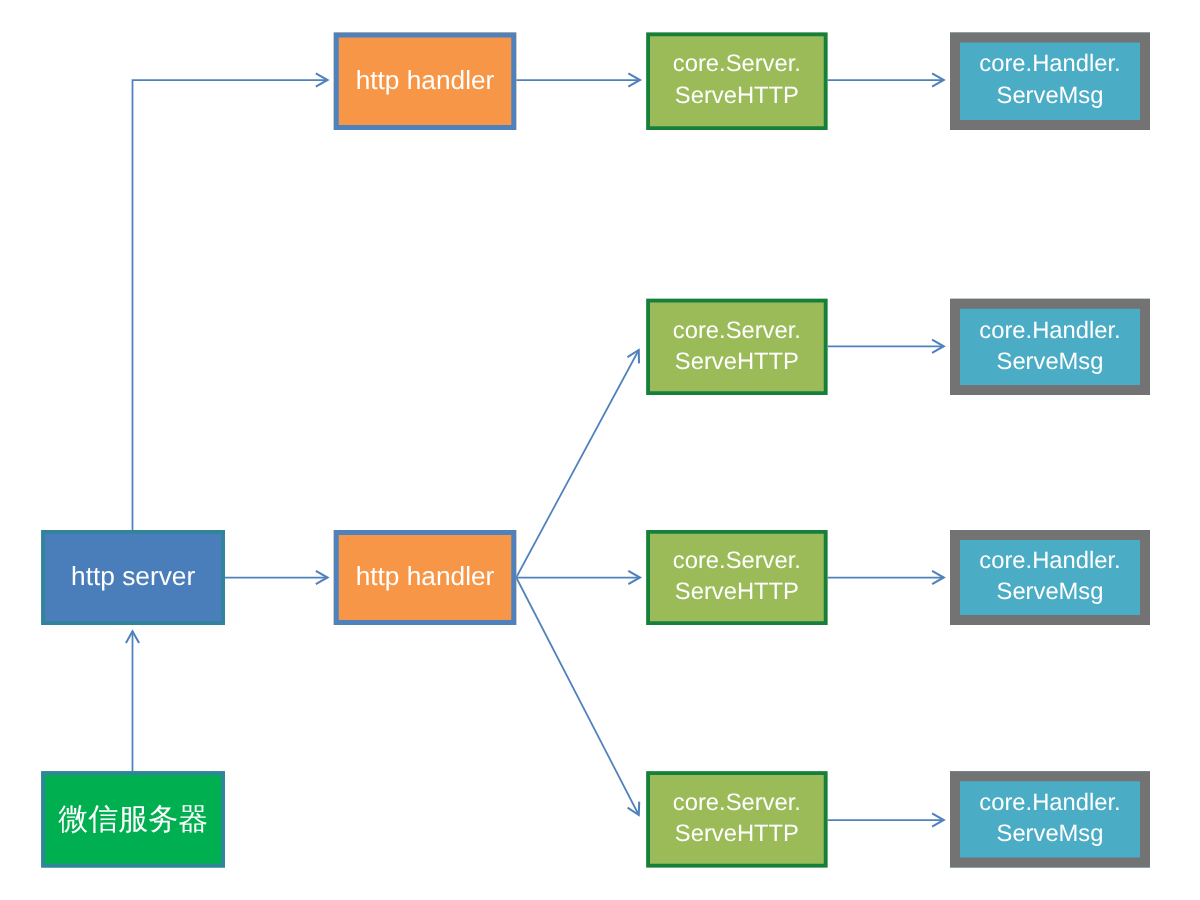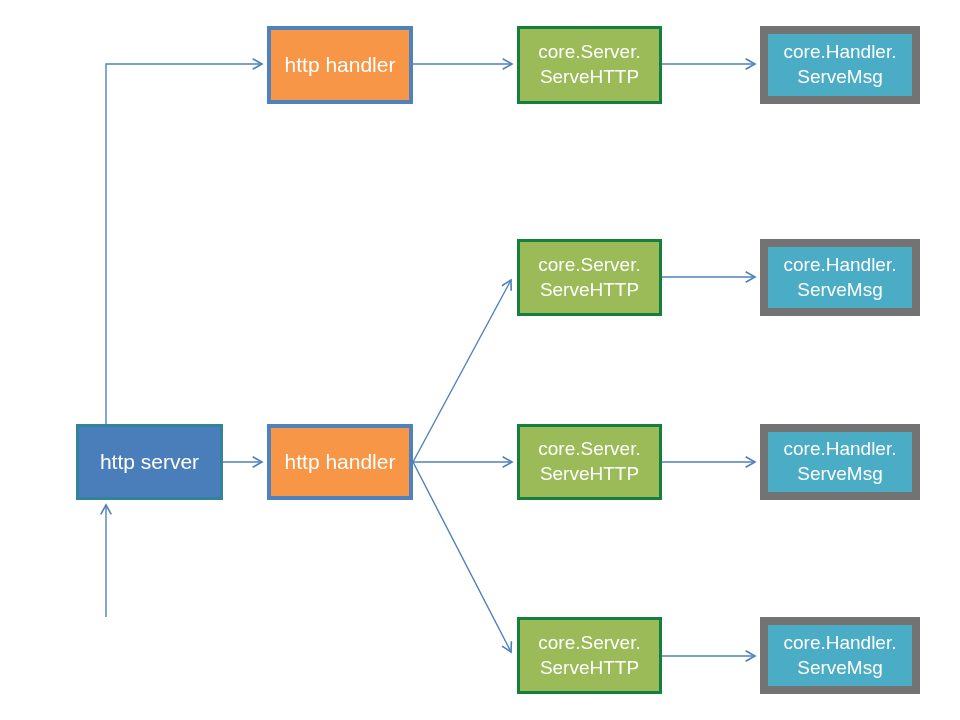--- a/index.html
+++ b/index.html
@@ -65,21 +65,21 @@
   }
 
   
   #handler-top   { left: 267px; top: 26px;  width: 146px; height: 78px; }
   #server-row1   { left: 517px; top: 26px;  width: 145px; height: 78px; }
   #msg-row1      { left: 760px; top: 26px;  width: 160px; height: 78px; }
 
   #server-row2   { left: 517px; top: 239px; width: 145px; height: 77px; }
   #msg-row2      { left: 760px; top: 239px; width: 160px; height: 77px; }
 
-  #http-server   { left: 33px;  top: 424px; width: 147px; height: 76px; margin-left: 43px; }
+  #http-server   { left: 33px;  top: 424px; width: 147px; height: 76px; }
   #handler-mid   { left: 267px; top: 424px; width: 146px; height: 76px; }
   #server-row3   { left: 517px; top: 424px; width: 145px; height: 76px; }
   #msg-row3      { left: 760px; top: 424px; width: 160px; height: 76px; }
 
   #wechat-server { left: 33px;  top: 617px; width: 147px; height: 77px; }
   #server-row4   { left: 517px; top: 617px; width: 145px; height: 77px; }
   #msg-row4      { left: 760px; top: 617px; width: 160px; height: 77px; }
 
   .connector {
     stroke: #4f81bd;
@@ -146,20 +146,23 @@
   </div>
   <div id="server-row3" class="node node-core-server">
     <span>core.Server.</span>
     <span>ServeHTTP</span>
   </div>
   <div id="msg-row3" class="node node-core-handler">
     <span>core.Handler.</span>
     <span>ServeMsg</span>
   </div>
 
+  <div id="wechat-server" class="node node-wechat">
+    <span>微信服务器</span>
+  </div>
   <div id="server-row4" class="node node-core-server">
     <span>core.Server.</span>
     <span>ServeHTTP</span>
   </div>
   <div id="msg-row4" class="node node-core-handler">
     <span>core.Handler.</span>
     <span>ServeMsg</span>
   </div>
 
 </div>

